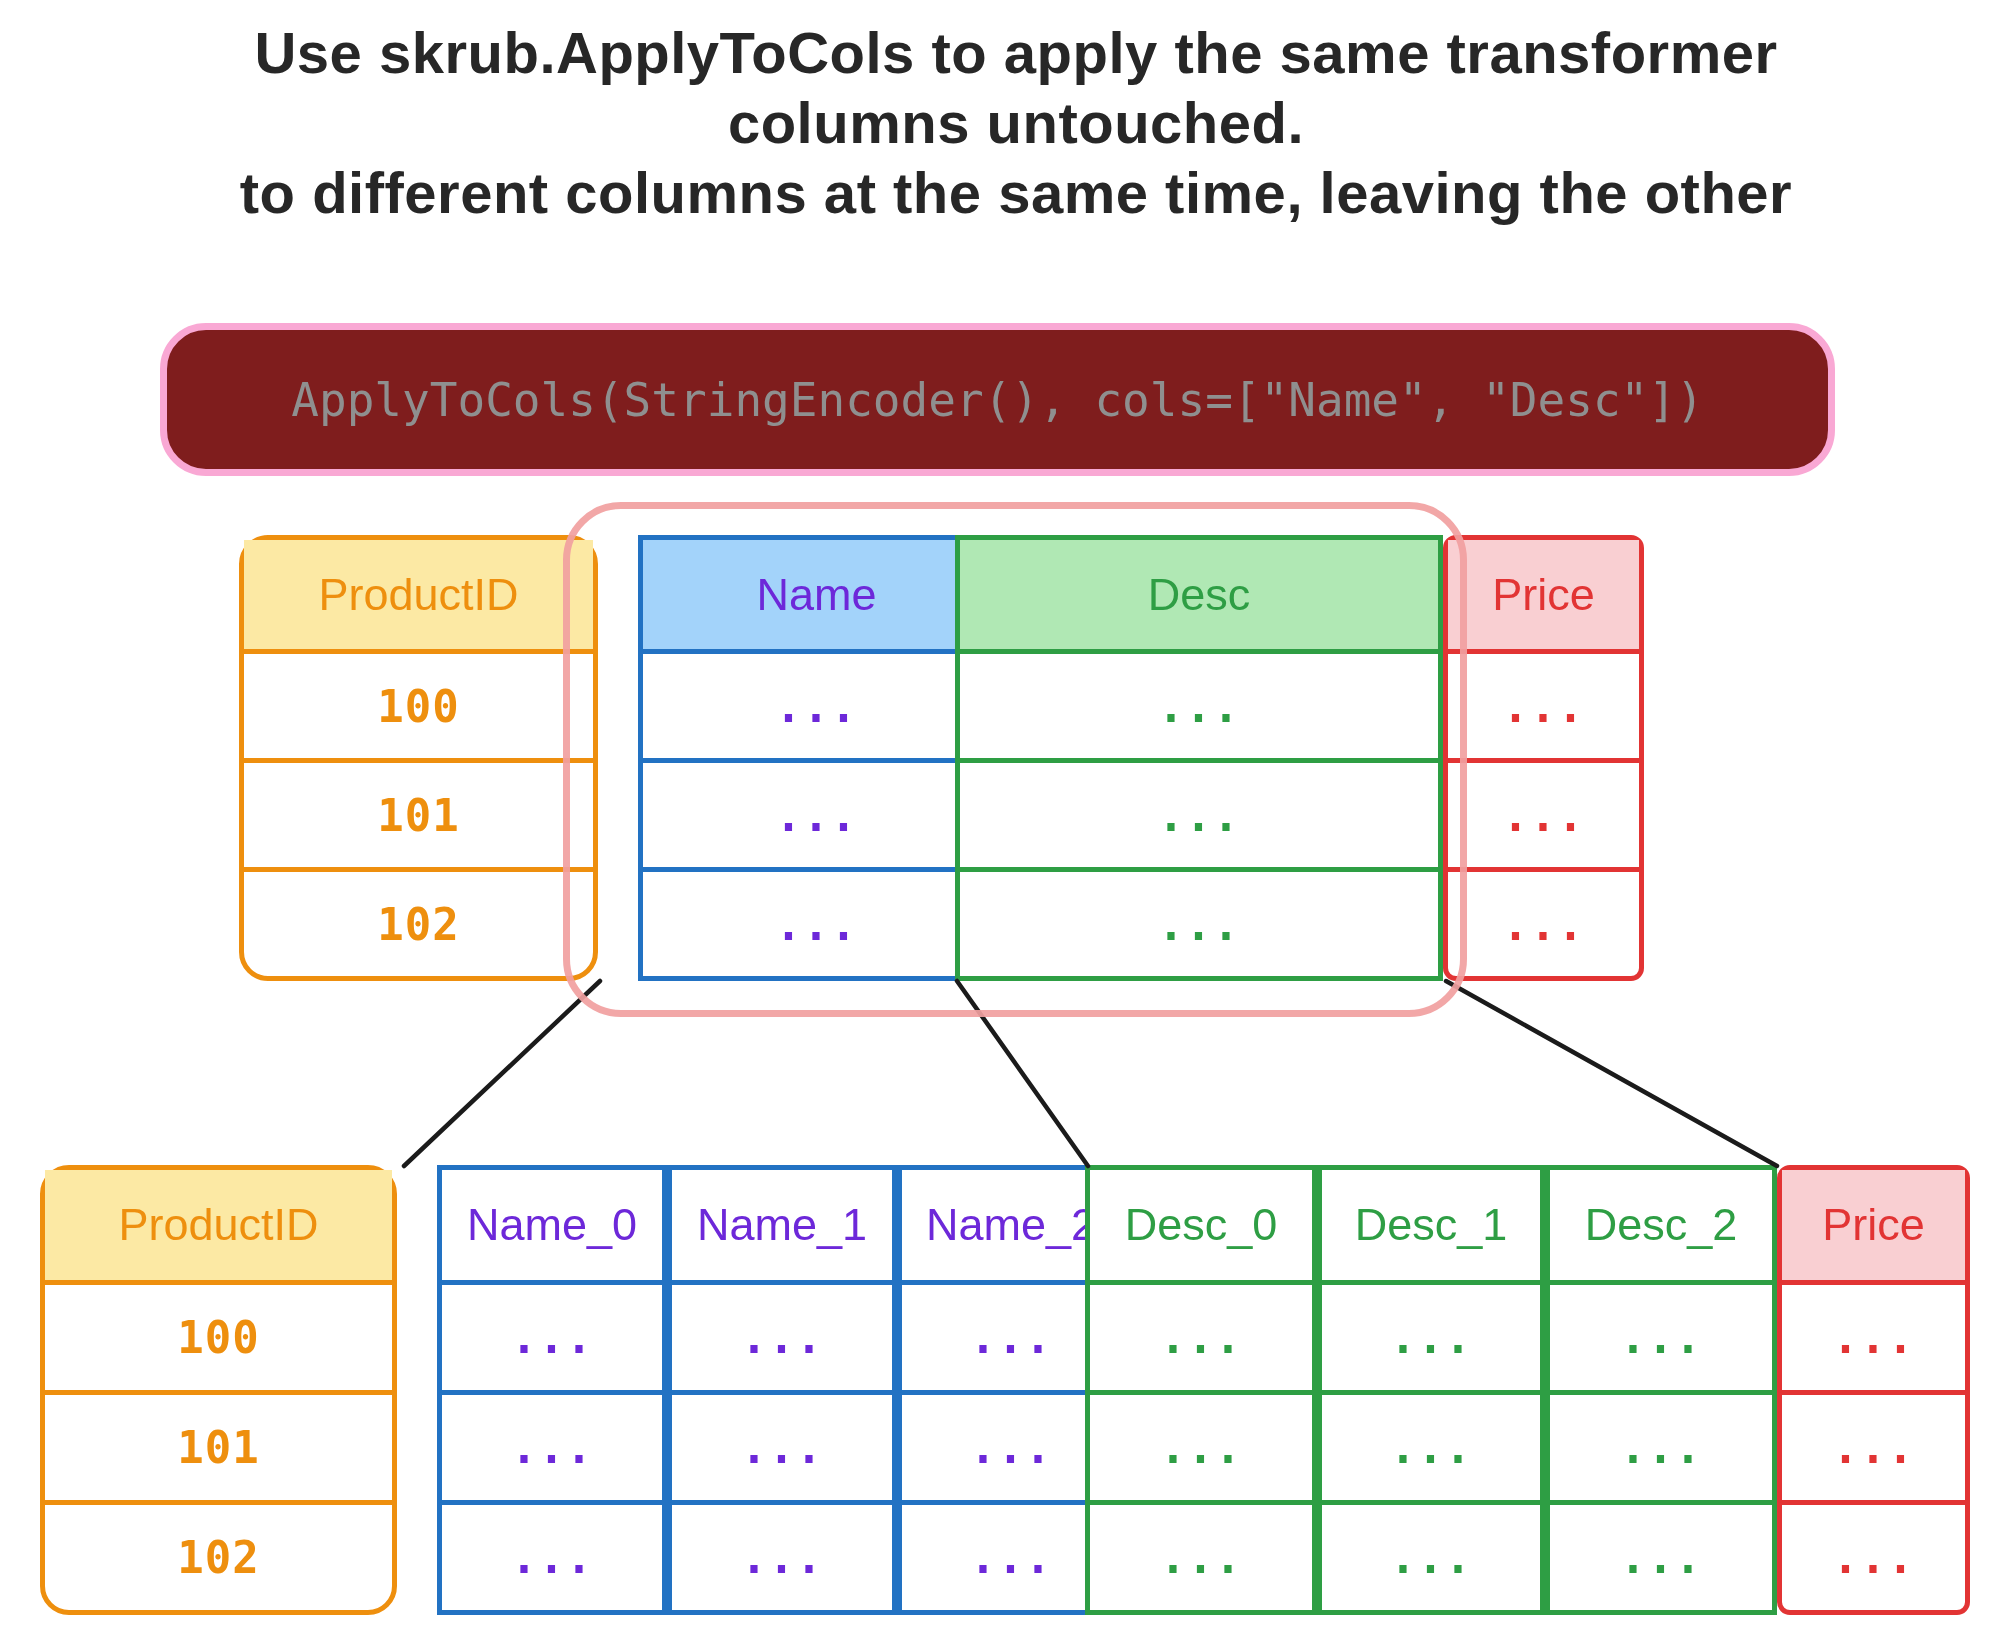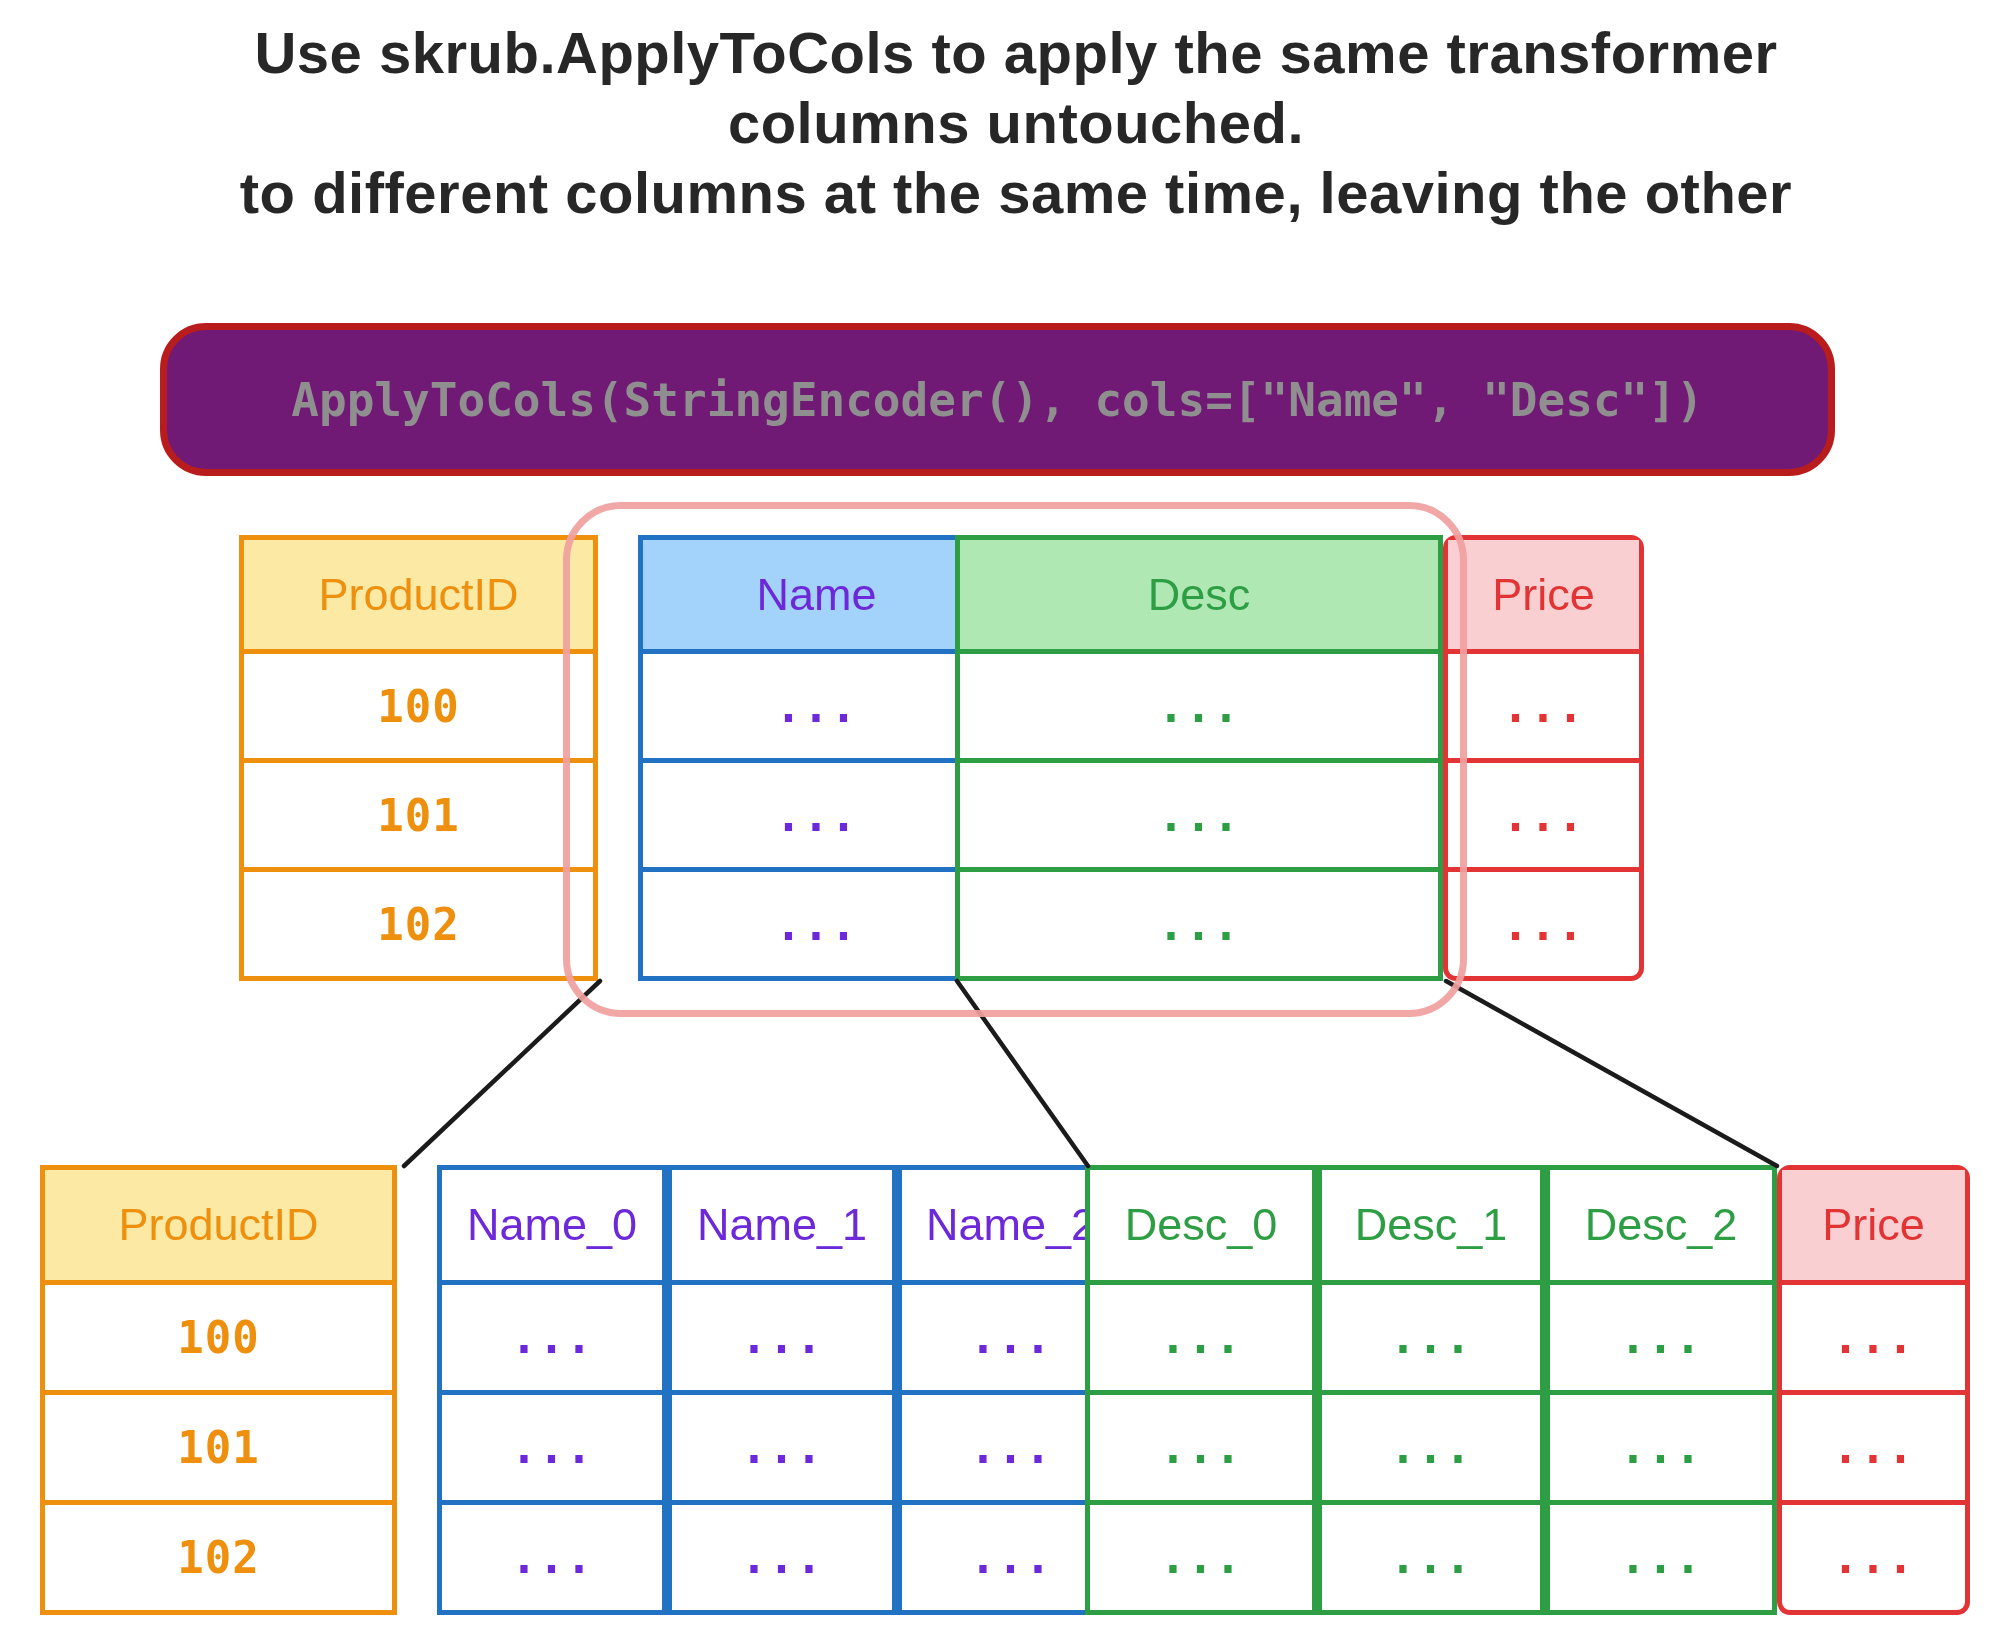--- a/index.html
+++ b/index.html
@@ -9,22 +9,22 @@
   }
   
   .title{
     position:absolute;left:16px;top:18px;width:2000px;text-align:center;
     color:#272727;font-size:58px;line-height:70px;font-weight:600;
     letter-spacing:0.5px;
   }
   
   .code-box{
     position:absolute;left:160px;top:323px;width:1675px;height:153px;
-    border:7px solid #b91c1c;border-radius:46px;box-sizing:border-box;
-    display:flex;align-items:center;justify-content:center;background:#701a75;font-weight:bold;
+    border:7px solid #f9a8d4;border-radius:46px;box-sizing:border-box;
+    display:flex;align-items:center;justify-content:center;background:#7f1d1d;
   }
   .code-text{
     font-family:"DejaVu Sans Mono","Liberation Mono",monospace;
     font-size:46px;color:#8f8f8f;white-space:pre;
   }
   
   .col{
     position:absolute;background:#ffffff;border:5px solid;box-sizing:border-box;
     display:flex;flex-direction:column;z-index:1;
   }
@@ -38,21 +38,21 @@
   .lo .hd{height:110px;}
   .cl{
     border-top:5px solid;display:flex;align-items:center;justify-content:center;
     box-sizing:border-box;
     font-family:"DejaVu Sans Mono","Liberation Mono",monospace;
     font-size:44px;font-weight:700;letter-spacing:1px;text-align:right;
   }
   .up .cl{height:109px;}
   .lo .cl{height:110px;}
   
-  .orange{border-color:#ee8f0e;color:#ee8f0e;}
+  .orange{border-color:#ee8f0e;color:#ee8f0e;border-radius:29px;}
   .orange .cl{border-color:#ee8f0e;}
   .orange .hd.shade{background:#fce9a4;}
   .blue{border-color:#2272c3;color:#6d28d9;margin-left:40px;}
   .blue .cl{border-color:#2272c3;}
   .blue .hd.shade{background:#a3d3fa;}
   .green{border-color:#2e9e44;color:#2e9e44;}
   .green .cl{border-color:#2e9e44;}
   .green .hd.shade{background:#b0e8b4;}
   .red{border-color:#e23434;color:#e23434;border-radius:13px;}
   .red .cl{border-color:#e23434;}

